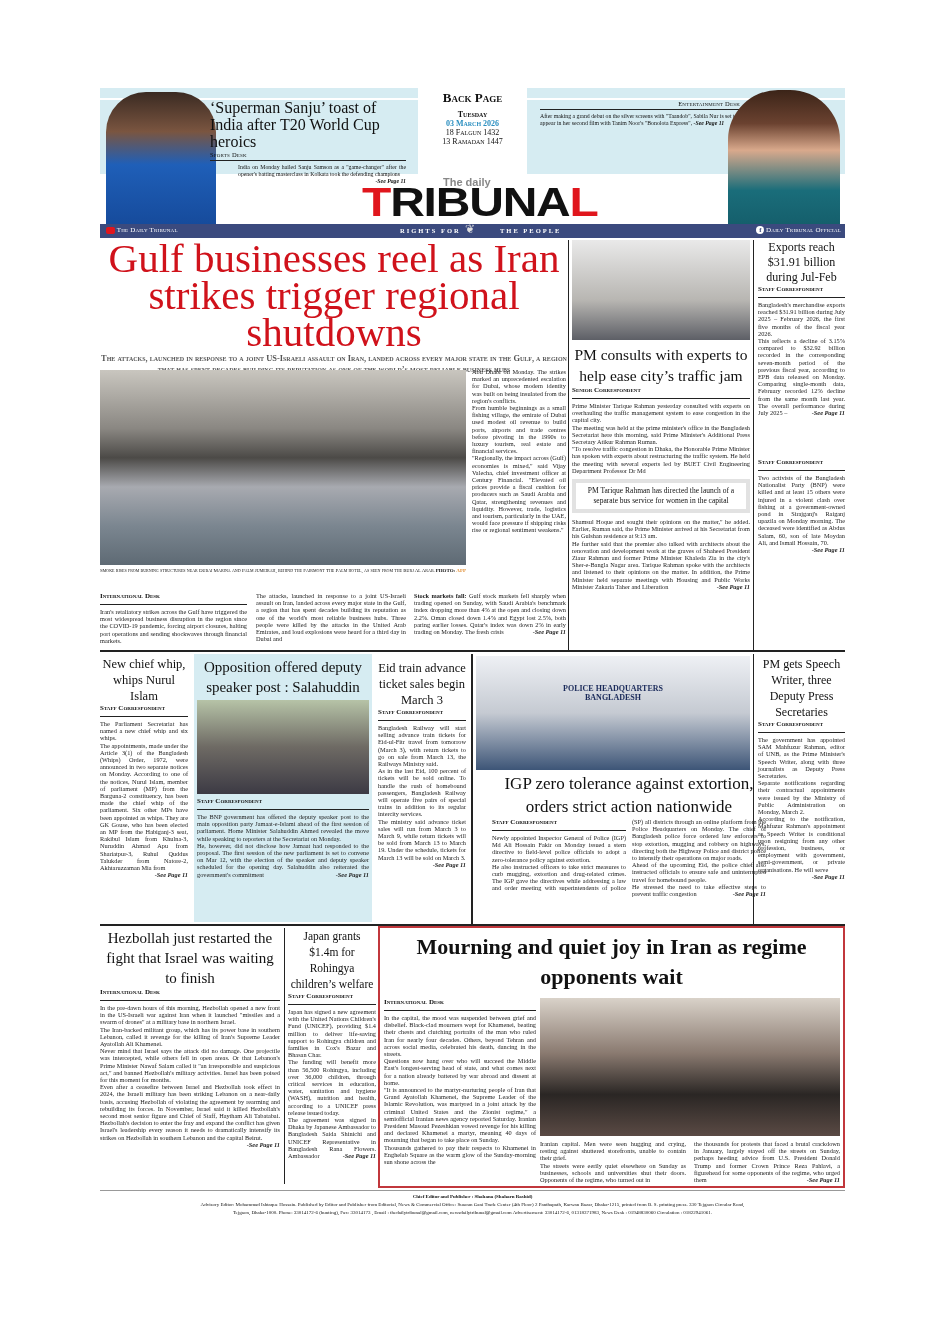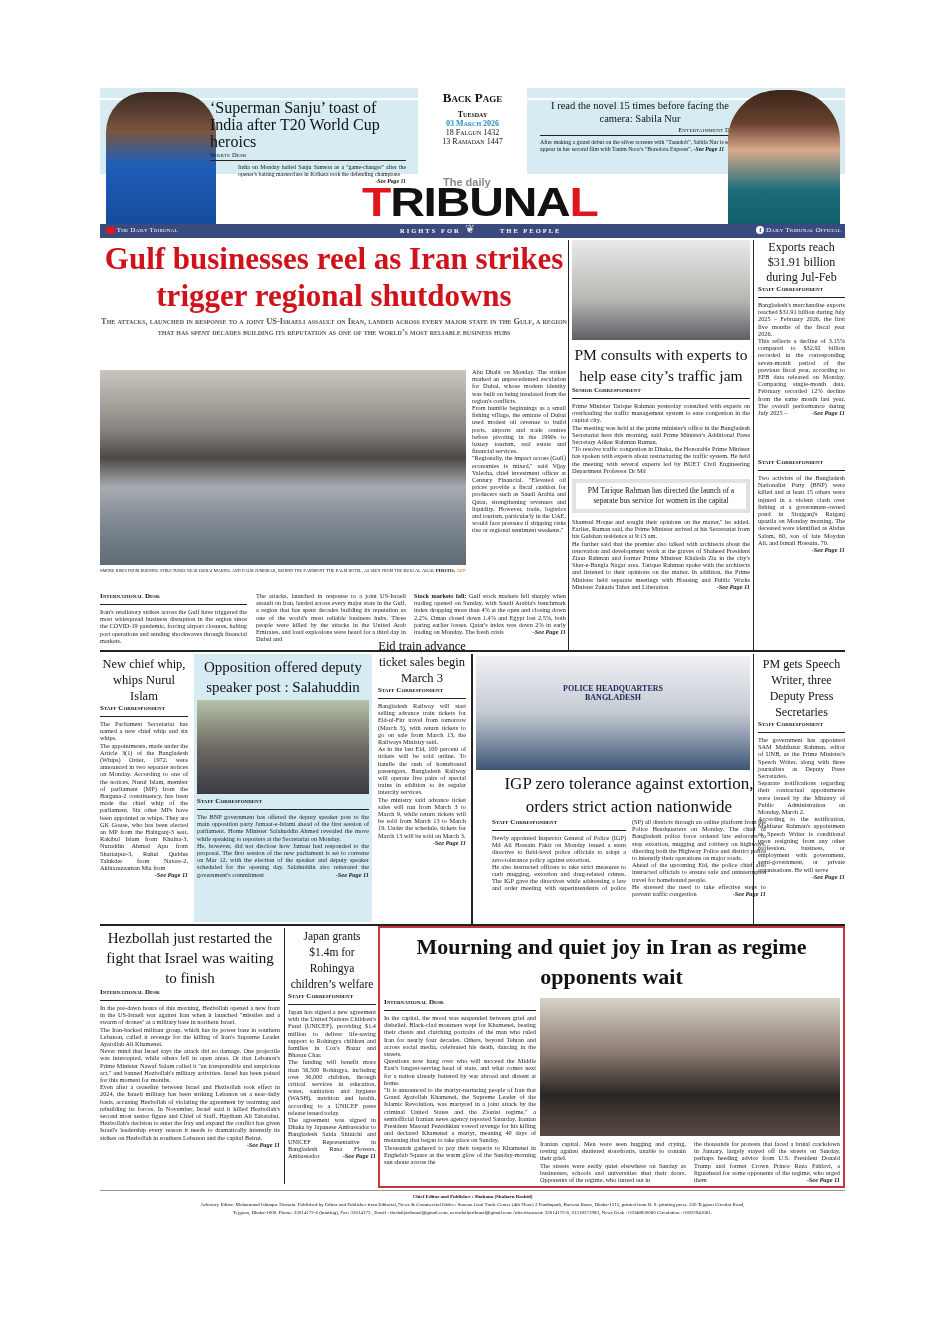--- a/index.html
+++ b/index.html
@@ -34,38 +34,37 @@
    <div style="font-size:5.8px;line-height:6.8px;padding-left:28px;text-align:justify;margin-top:3px"><span>India on Monday hailed Sanju Samson as a "game-changer" after the opener's batting masterclass in Kolkata took the defending champions</span> <span class="see">-See Page 11</span></div>
   </div>
   <div style="position:absolute;left:318px;top:6px;width:109px;height:84px;background:#fff;text-align:center">
    <div style="font-size:13px;font-variant:small-caps;font-weight:bold;margin-top:2px">Back Page</div>
    <div style="font-size:8px;font-variant:small-caps;font-weight:bold;margin-top:4px">Tuesday</div>
    <div style="font-size:8px;font-variant:small-caps;font-weight:bold;color:#2b8fc0">03 March 2026</div>
    <div style="font-size:8px;font-variant:small-caps">18 Falgun 1432</div>
    <div style="font-size:8px;font-variant:small-caps">13 Ramadan 1447</div>
   </div>
   <div style="position:absolute;left:440px;top:17px;width:200px;text-align:center">
-   <div style="font-size:10.5px;line-height:13px">I read the novel 15 times before facing the camera: Sabila Nur</div>
    <div class="sc" style="font-size:6.5px;text-align:right;border-bottom:1.5px solid #222;padding-bottom:2px;margin-top:1px">Entertainment Desk</div>
    <div style="font-size:5.8px;line-height:6.8px;text-align:left;margin-top:3px"><span>After making a grand debut on the silver screens with "Taandob", Sabila Nur is set to appear in her second film with Tanim Noor's "Bonolota Express",</span> <span style="font-style:italic;font-weight:bold">-See Page 11</span></div>
   </div>
   <div style="position:absolute;left:628px;top:8px;width:112px;height:134px;border-radius:50px 50px 0 0;background:linear-gradient(180deg,#3b2418 0%,#6b4230 25%,#d9a98c 45%,#1a6d7a 75%,#155f6c 100%)"></div>
   <div style="position:absolute;left:343px;top:94px;font-family:'Liberation Sans',sans-serif;font-weight:bold;font-size:11px;color:#888">The daily</div>
   <div style="position:absolute;left:262px;top:100px;font-family:'Liberation Sans',sans-serif;font-weight:900;font-size:40px;line-height:40px;letter-spacing:-1px;transform:scaleX(1.2);transform-origin:left"><span style="color:#e0161d">T</span><span style="color:#111">RIBUNA</span><span style="color:#e0161d">L</span></div>
   <div class="navbar">
    <span style="position:absolute;left:6px;top:2px"><span style="display:inline-block;width:9px;height:7px;background:#e0161d;border-radius:2px;vertical-align:middle"></span> <span class="sc">The Daily Tribunal</span></span>
    <span style="position:absolute;left:300px;top:3px;letter-spacing:2px;font-weight:bold;font-size:6.5px">RIGHTS FOR</span>
    <span style="position:absolute;left:365px;top:-2px;font-size:12px;color:#ddd">❦</span>
    <span style="position:absolute;left:400px;top:3px;letter-spacing:2px;font-weight:bold;font-size:6.5px">THE PEOPLE</span>
    <span style="position:absolute;right:4px;top:2px"><span style="display:inline-block;width:8px;height:8px;border-radius:50%;background:#fff;color:#3b4a7e;font-size:7px;line-height:8px;text-align:center;vertical-align:middle;font-weight:bold">f</span> <span class="sc">Daily Tribunal Official</span></span>
   </div>
  </div>
 
  <div style="position:absolute;left:0;top:158px;width:468px">
-  <div style="font-size:31px;line-height:37px;font-weight:bold;color:#d0121b;text-align:center">Gulf businesses reel as Iran strikes trigger regional shutdowns</div>
+  <div style="font-size:41px;line-height:37px;font-weight:normal;color:#d0121b;text-align:center">Gulf businesses reel as Iran strikes trigger regional shutdowns</div>
   <div style="font-size:8.4px;line-height:11px;font-variant:small-caps;font-weight:bold;color:#555;text-align:center;margin-top:2px">The attacks, launched in response to a joint US-Israeli assault on Iran, landed across every major state in the Gulf, a region that has spent decades building its reputation as one of the world’s most reliable business hubs</div>
  </div>
  <div style="position:absolute;left:0;top:288px;width:366px;height:195px;background:linear-gradient(180deg,#c9c6bf 0%,#8a8782 30%,#4c4a47 45%,#a8aab0 60%,#7b8690 80%,#5e6a74 100%)"></div>
  <div style="position:absolute;left:0;top:486px;width:366px;font-size:5px;line-height:6px;font-variant:small-caps"><span>Smoke rises from burning structures near Dubai Marina and Palm Jumeirah, behind the Fairmont The Palm hotel, as seen from the Burj Al Arab.</span> <span style="float:right;font-weight:bold"><span>PHOTO:</span> <span style="color:#e08a2c">AFP</span></span></div>
  <div style="position:absolute;left:372px;top:286px;width:94px" class="body-text">
   <p>Abu Dhabi on Monday. The strikes marked an unprecedented escalation for Dubai, whose modern identity was built on being insulated from the region's conflicts.</p>
       <p>From humble beginnings as a small fishing village, the emirate of Dubai used modest oil revenue to build ports, airports and trade centres before pivoting in the 1990s to luxury tourism, real estate and financial services.</p>
       <p>"Regionally, the impact across (Gulf) economies is mixed," said Vijay Valecha, chief investment officer at Century Financial. "Elevated oil prices provide a fiscal cushion for producers such as Saudi Arabia and Qatar, strengthening revenues and liquidity. However, trade, logistics and tourism, particularly in the UAE, would face pressure if shipping risks rise or regional sentiment weakens."</p>
  </div>
  <div style="position:absolute;left:0;top:510px;width:147px">
@@ -121,21 +120,21 @@
  </div>
  <div style="position:absolute;left:94px;top:572px;width:178px;height:268px;background:#d6ecf2;padding:3px">
   <div class="hed" style="font-size:15px;line-height:20px">Opposition offered deputy speaker post : Salahuddin</div>
   <div style="height:94px;margin:3px 0;background:linear-gradient(180deg,#b6c3a7,#6e6a64 50%,#3c3a44)"></div>
   <div class="by">Staff Correspondent</div>
   <div class="body-text">
         <p>The BNP government has offered the deputy speaker post to the main opposition party Jamaat-e-Islami ahead of the first session of parliament. Home Minister Salahuddin Ahmed revealed the move while speaking to reporters at the Secretariat on Monday.</p>
         <p><span>He, however, did not disclose how Jamaat had responded to the proposal. The first session of the new parliament is set to convene on Mar 12, with the election of the speaker and deputy speaker scheduled for the opening day. Salahuddin also reiterated the government's commitment</span> <span class="see">-See Page 11</span></p>
       </div>
  </div>
- <div style="position:absolute;left:278px;top:556px;width:88px">
+ <div style="position:absolute;left:278px;top:578px;width:88px">
   <div class="hed" style="font-size:12.5px;line-height:16px">Eid train advance ticket sales begin March 3</div>
   <div class="by">Staff Correspondent</div>
   <div class="body-text">
         <p>Bangladesh Railway will start selling advance train tickets for Eid-ul-Fitr travel from tomorrow (March 3), with return tickets to go on sale from March 13, the Railways Ministry said.</p>
         <p>As in the last Eid, 100 percent of tickets will be sold online. To handle the rush of homebound passengers, Bangladesh Railway will operate five pairs of special trains in addition to its regular intercity services.</p>
         <p><span>The ministry said advance ticket sales will run from March 3 to March 9, while return tickets will be sold from March 13 to March 19. Under the schedule, tickets for March 13 will be sold on March 3.</span> <span class="see">-See Page 11</span></p>
       </div>
  </div>
  <div class="col-rule" style="left:371px;top:572px;width:2px;height:270px"></div>
  <div style="position:absolute;left:376px;top:574px;width:274px;height:114px;background:linear-gradient(180deg,#eef0f4,#c5cad2 50%,#3d5577)">

